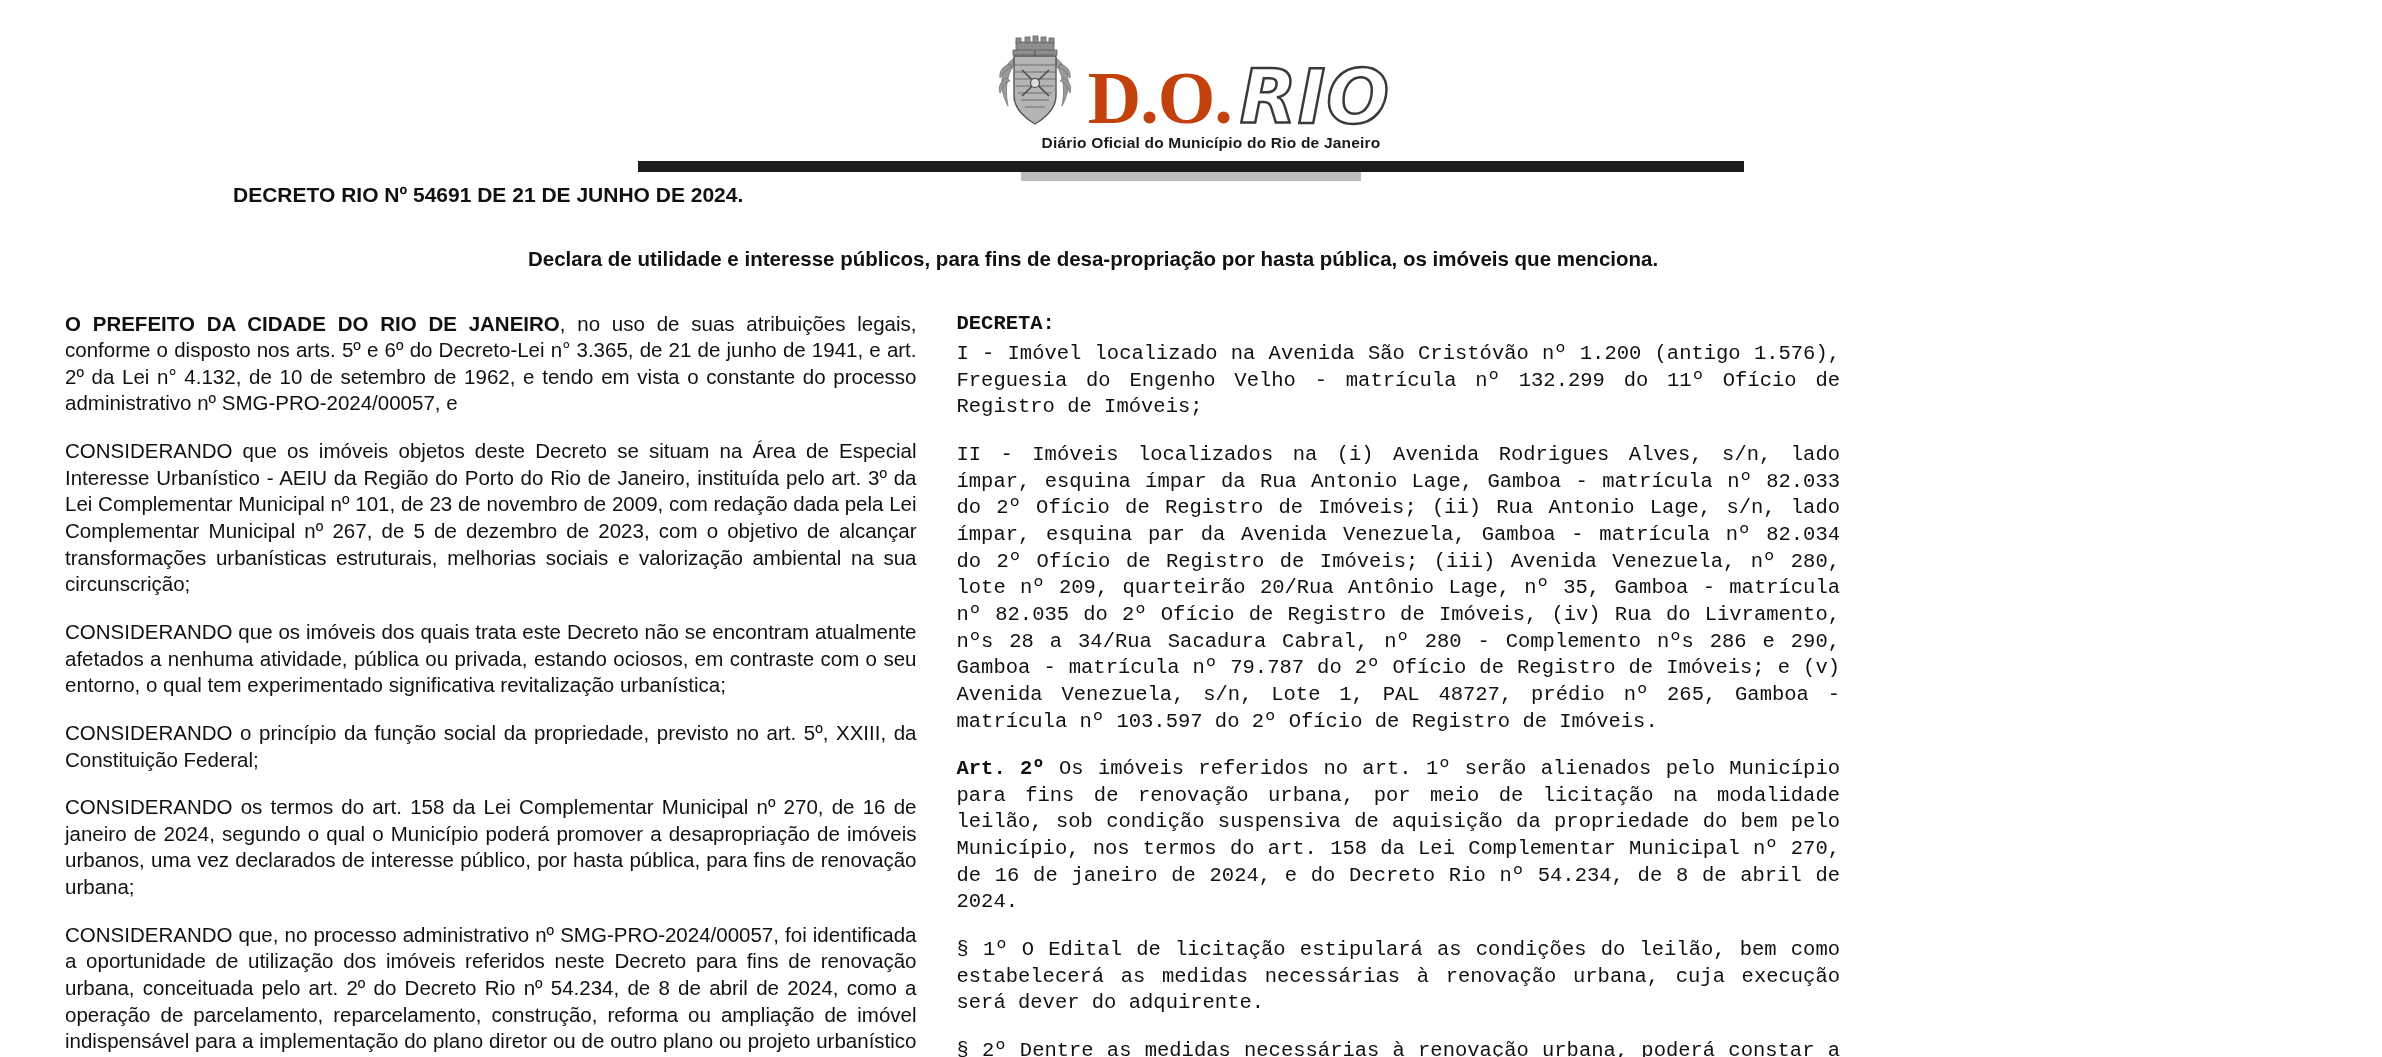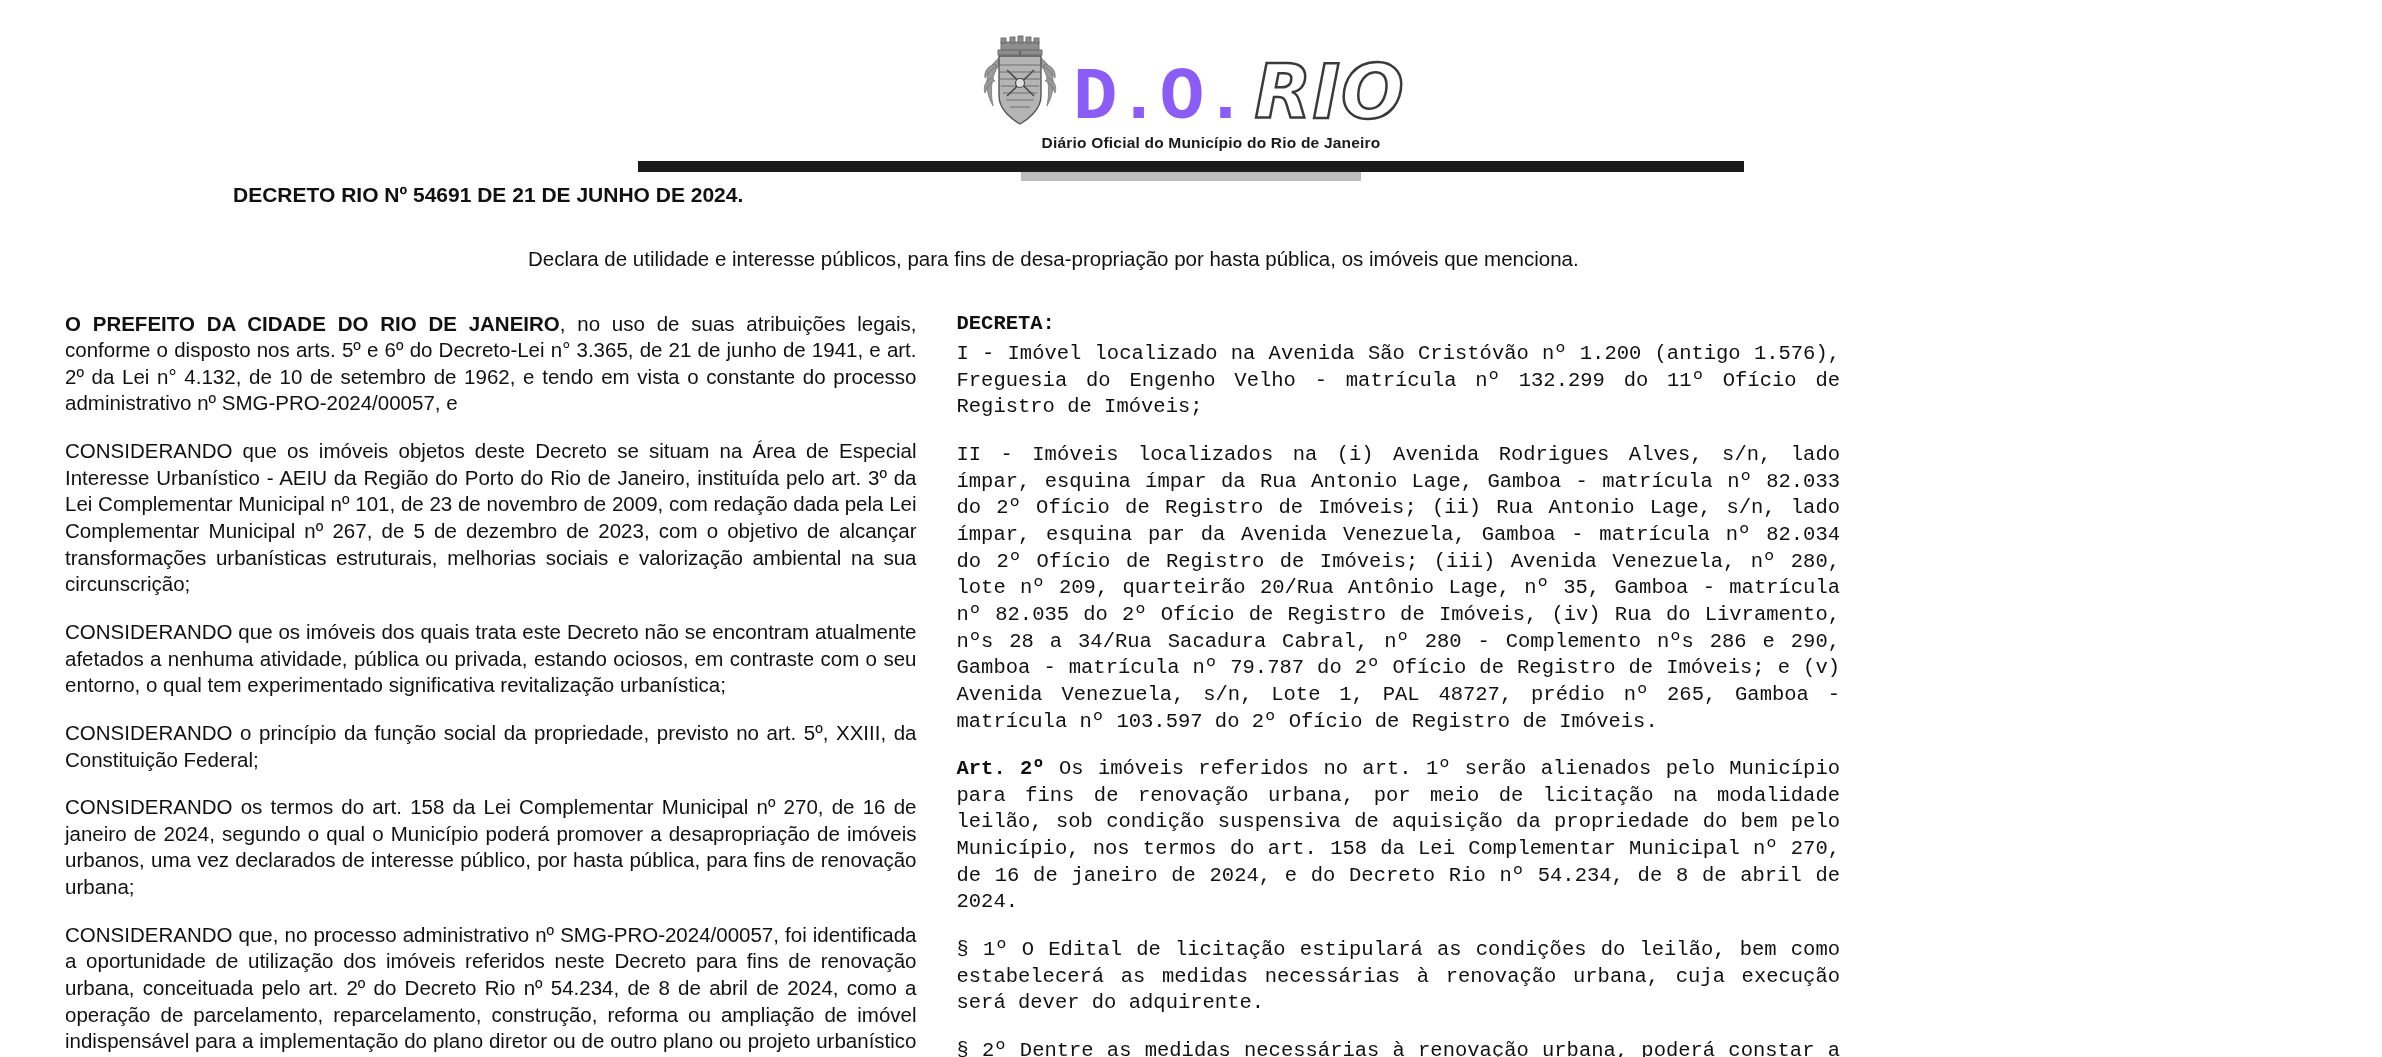--- a/index.html
+++ b/index.html
@@ -35,25 +35,25 @@
     height: 96px;
     flex: 0 0 auto;
     margin-bottom: 2px;
   }
   .wordmark {
     display: flex;
     align-items: baseline;
     line-height: 0.92;
   }
   .wordmark .do {
-    font-family: Liberation Mono, monospace;
+    font-family: Liberation Serif, serif;
     font-weight: bold;
     font-size: 74px;
     letter-spacing: -1px;
-    color: #8b5cf6;
+    color: #c2410c;
   }
   .wordmark .rio {
     font-family: "DejaVu Sans", sans-serif;
     font-weight: bold;
     font-style: italic;
     font-size: 74px;
     letter-spacing: 1px;
     margin-left: 8px;
     color: transparent;
     -webkit-text-stroke: 2.5px #3a3a3a;
@@ -123,21 +123,21 @@
 
   .decree-title {
     font-weight: bold;
     font-size: 21px;
     margin: 0 0 37px 0;
     padding-left: 185px;
     text-align: left;
     line-height: 1.3;
   }
   .ementa {
-    font-weight: normal;
+    font-weight: bold;
     font-size: 20.5px;
     line-height: 1.33;
     margin: 0 0 38px 0;
     padding-left: 480px;
     text-align: justify;
   }
   .decreta-head {
     font-weight: bold;
     font-size: 20.5px;
     margin: 0 0 4px 0;

